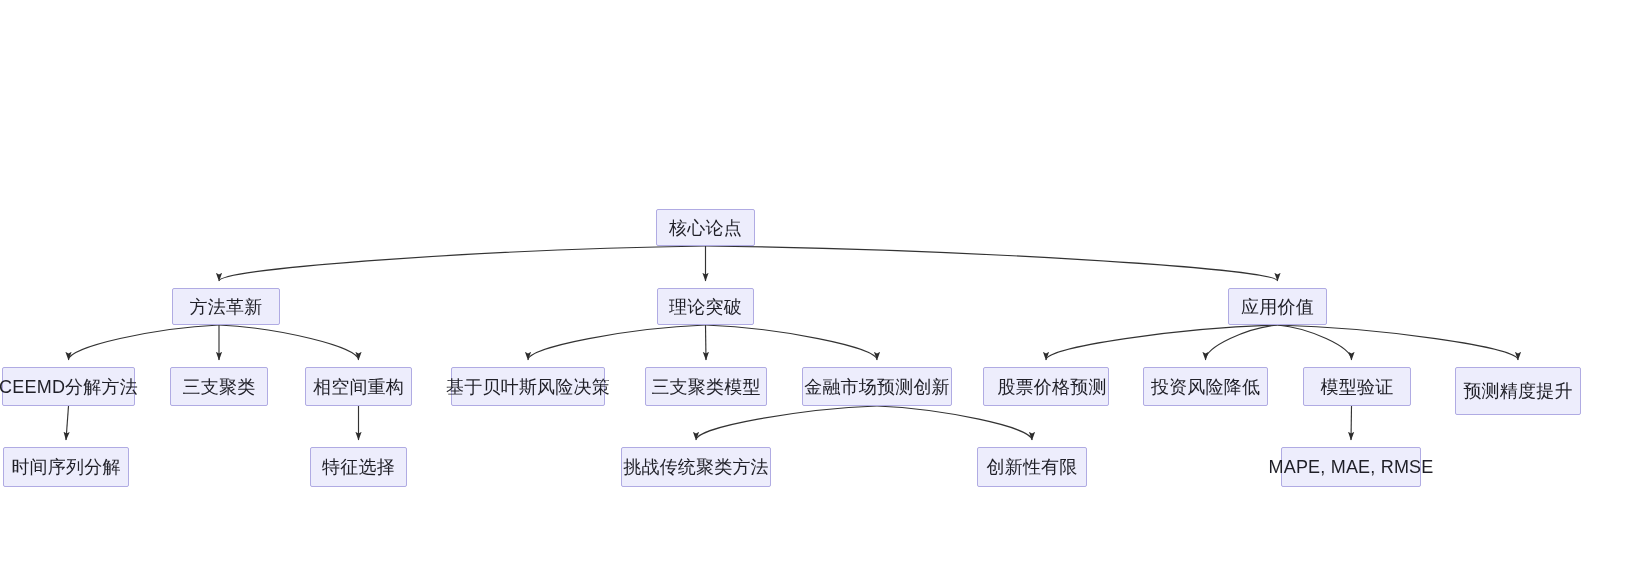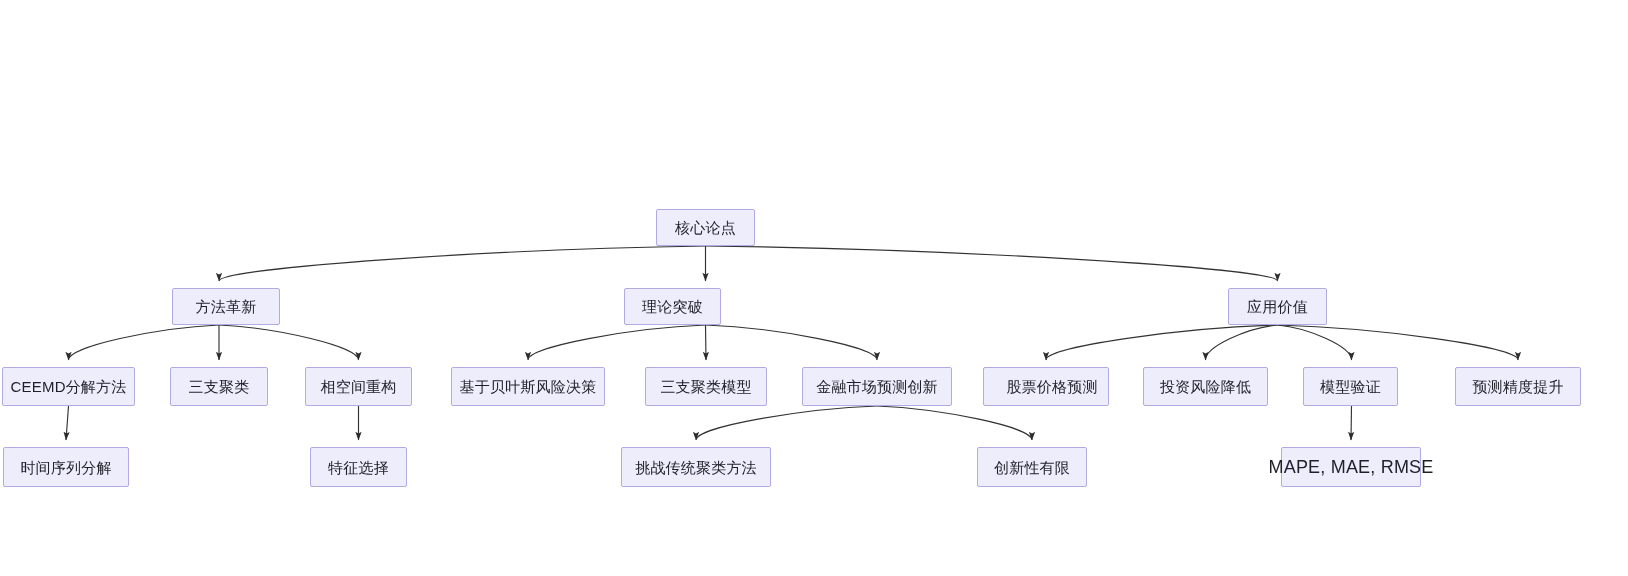--- a/index.html
+++ b/index.html
@@ -29,21 +29,21 @@
   .node {
     position: absolute;
     box-sizing: border-box;
     background: #ededfc;
     border: 1.3px solid #b0abe3;
     border-radius: 2px;
     display: flex;
     align-items: center;
     justify-content: center;
     color: #1f1f27;
-    font-size: 15px;
+    font-size: 18px;
     line-height: 1;
     letter-spacing: 0.2px;
     white-space: nowrap;
     z-index: 2;
   }
   .node-label {
     display: block;
     padding: 0 4px;
   }
   .node.latin {
@@ -81,21 +81,21 @@
         <path d="M1351.5,406 L1351,440" fill="none" stroke="#333333" stroke-width="1.15" marker-end="url(#arrowhead)"></path>
       </g>
   </svg>
   <div id="nodes">
       <div class="node" style="left: 656px; top: 209px; width: 99px; height: 37px;">
         <span class="node-label">核心论点</span>
       </div>
       <div class="node" style="left: 172px; top: 288px; width: 108px; height: 37px;">
         <span class="node-label">方法革新</span>
       </div>
-      <div class="node" style="left: 624px; top: 288px; width: 97px; height: 37px;">
+      <div class="node" style="left: 657px; top: 288px; width: 97px; height: 37px;">
         <span class="node-label">理论突破</span>
       </div>
       <div class="node" style="left: 1228px; top: 288px; width: 99px; height: 37px;">
         <span class="node-label">应用价值</span>
       </div>
       <div class="node" style="left: 2px; top: 367px; width: 133px; height: 39px;">
         <span class="node-label">CEEMD分解方法</span>
       </div>
       <div class="node" style="left: 170px; top: 367px; width: 98px; height: 39px;">
         <span class="node-label">三支聚类</span>
@@ -111,24 +111,24 @@
       </div>
       <div class="node" style="left: 802px; top: 367px; width: 150px; height: 39px;">
         <span class="node-label">金融市场预测创新</span>
       </div>
       <div class="node" style="left: 983px; top: 367px; width: 126px; height: 39px; padding-left: 12px;">
         <span class="node-label">股票价格预测</span>
       </div>
       <div class="node" style="left: 1143px; top: 367px; width: 125px; height: 39px;">
         <span class="node-label">投资风险降低</span>
       </div>
-      <div class="node" style="left: 1303px; top: 367px; width: 95px; height: 39px;">
+      <div class="node" style="left: 1303px; top: 367px; width: 108px; height: 39px;">
         <span class="node-label">模型验证</span>
       </div>
-      <div class="node" style="left: 1455px; top: 367px; width: 126px; height: 39px;">
+      <div class="node" style="left: 1455px; top: 367px; width: 126px; height: 48px;">
         <span class="node-label">预测精度提升</span>
       </div>
       <div class="node" style="left: 3px; top: 447px; width: 126px; height: 40px; align-items: center;">
         <span class="node-label">时间序列分解</span>
       </div>
       <div class="node" style="left: 310px; top: 447px; width: 97px; height: 40px;">
         <span class="node-label">特征选择</span>
       </div>
       <div class="node" style="left: 621px; top: 447px; width: 150px; height: 40px; align-items: center;">
         <span class="node-label">挑战传统聚类方法</span>

